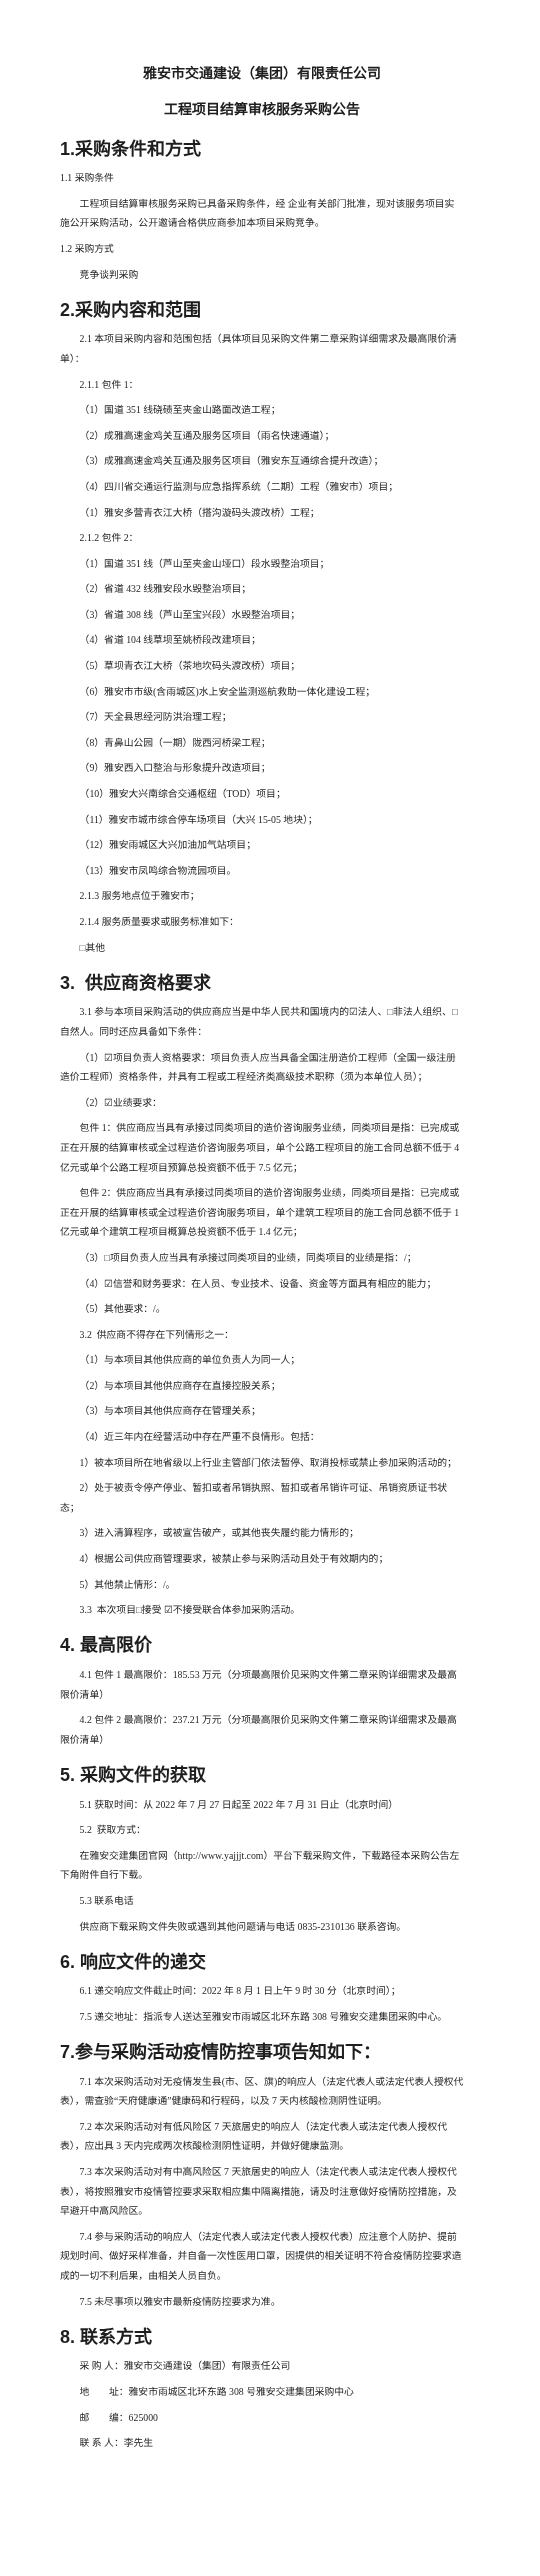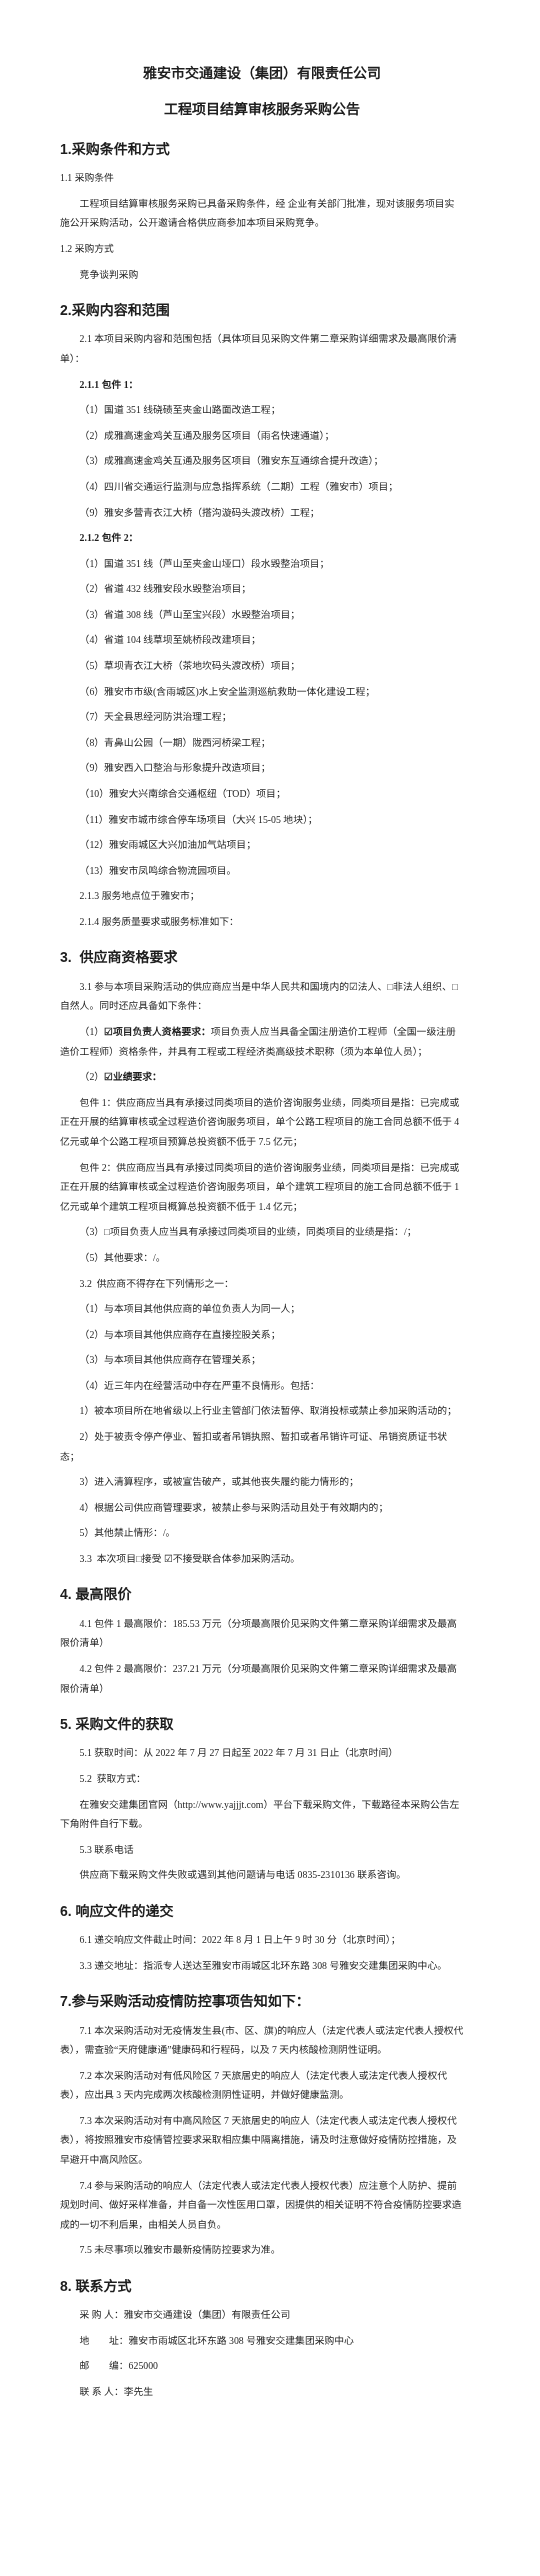--- a/index.html
+++ b/index.html
@@ -13,73 +13,75 @@
     font-size:9.8px;
   }
   .blk{white-space:pre-wrap;}
   .title{
     text-align:center;
     font-family:"Liberation Sans","DejaVu Sans",sans-serif;
     font-weight:700;font-size:14px;line-height:27px;margin:9.5px 0 0 0;
   }
   .h1{
     font-family:"Liberation Sans","DejaVu Sans",sans-serif;
-    font-weight:700;font-size:14px;line-height:17.6px;
+    font-weight:700;font-size:18px;line-height:17.6px;
     margin:17.6px 0 10px 0;
   }
   .p{
     font-size:9.8px;line-height:19.6px;margin:6px 0;
   }
   .p.indent{text-indent:2em;}
   .u{text-underline-offset:2px;text-decoration-thickness:0.7px;}
-  .b{font-weight:700;}
+  .b{font-weight:400;}
 </style>
 </head>
 <body>
 
 <div class="page">
   <div>
       <div class="blk title"><span>雅安市交通建设（集团）有限责任公司</span></div>
       <div class="blk title"><span class="u">工程项目结算审核服务</span><span>采购公告</span></div>
       <div class="blk h1"><span>1.采购条件和方式</span></div>
       <div class="blk p"><span>1.1 采购条件</span></div>
       <div class="blk p indent"><span class="u">工程项目结算审核服务采购</span><span>已具备采购条件，经</span><span class="u"> 企业有关部门</span><span>批准，现对该服务项目实施公开采购活动，公开邀请合格供应商参加本项目采购竞争。</span></div>
       <div class="blk p"><span>1.2 采购方式</span></div>
       <div class="blk p indent"><span>竞争谈判采购</span></div>
       <div class="blk h1"><span>2.采购内容和范围</span></div>
       <div class="blk p indent"><span>2.1 本项目采购内容和范围包括（具体项目见采购文件第二章采购详细需求及最高限价清单）：</span></div>
       <div class="blk p indent"><span class="b">2.1.1 包件 1：</span></div>
       <div class="blk p indent"><span>（1）国道 351 线硗碛至夹金山路面改造工程；</span></div>
       <div class="blk p indent"><span>（2）成雅高速金鸡关互通及服务区项目（雨名快速通道）；</span></div>
       <div class="blk p indent"><span>（3）成雅高速金鸡关互通及服务区项目（雅安东互通综合提升改造）；</span></div>
       <div class="blk p indent"><span>（4）四川省交通运行监测与应急指挥系统（二期）工程（雅安市）项目；</span></div>
-      <div class="blk p indent"><span>（9）雅安多营青衣江大桥（搭沟漩码头渡改桥）工程；</span></div>
+      <div class="blk p indent"><span>（1）雅安多营青衣江大桥（搭沟漩码头渡改桥）工程；</span></div>
       <div class="blk p indent"><span class="b">2.1.2 包件 2：</span></div>
       <div class="blk p indent"><span>（1）国道 351 线（芦山至夹金山垭口）段水毁整治项目；</span></div>
       <div class="blk p indent"><span>（2）省道 432 线雅安段水毁整治项目；</span></div>
       <div class="blk p indent"><span>（3）省道 308 线（芦山至宝兴段）水毁整治项目；</span></div>
       <div class="blk p indent"><span>（4）省道 104 线草坝至姚桥段改建项目；</span></div>
       <div class="blk p indent"><span>（5）草坝青衣江大桥（茶地坎码头渡改桥）项目；</span></div>
       <div class="blk p indent"><span>（6）雅安市市级(含雨城区)水上安全监测巡航救助一体化建设工程；</span></div>
       <div class="blk p indent"><span>（7）天全县思经河防洪治理工程；</span></div>
       <div class="blk p indent"><span>（8）青鼻山公园（一期）陇西河桥梁工程；</span></div>
       <div class="blk p indent"><span>（9）雅安西入口整治与形象提升改造项目；</span></div>
       <div class="blk p indent"><span>（10）雅安大兴南综合交通枢纽（TOD）项目；</span></div>
       <div class="blk p indent"><span>（11）雅安市城市综合停车场项目（大兴 15-05 地块）；</span></div>
       <div class="blk p indent"><span>（12）雅安雨城区大兴加油加气站项目；</span></div>
       <div class="blk p indent"><span>（13）雅安市凤鸣综合物流园项目。</span></div>
       <div class="blk p indent"><span>2.1.3 服务地点位于</span><span class="u">雅安市</span><span>；</span></div>
       <div class="blk p indent"><span>2.1.4 服务质量要求或服务标准如下：</span></div>
+      <div class="blk p indent"><span>□其他</span></div>
       <div class="blk h1"><span>3.  供应商资格要求</span></div>
       <div class="blk p indent"><span>3.1 参与本项目采购活动的供应商应当是中华人民共和国境内的☑法人、□非法人组织、□自然人。同时还应具备如下条件：</span></div>
       <div class="blk p indent"><span>（1）</span><span class="b">☑项目负责人资格要求：</span><span>项目负责人应当具备</span><span class="u">全国注册造价工程师（全国一级注册造价工程师）</span><span>资格条件，并具有工程或工程经济类高级技术职称（须为本单位人员）；</span></div>
       <div class="blk p indent"><span>（2）</span><span class="b">☑业绩要求：</span></div>
       <div class="blk p indent"><span>包件 1：供应商应当具有承接过同类项目的造价咨询服务业绩，同类项目是指：已完成或正在开展的结算审核或全过程造价咨询服务项目，</span><span class="u">单个公路工程项目的施工合同总额不低于 4 亿元或单个公路工程项目预算总投资额不低于 7.5 亿元；</span></div>
       <div class="blk p indent"><span>包件 2：供应商应当具有承接过同类项目的造价咨询服务业绩，同类项目是指：已完成或正在开展的结算审核或全过程造价咨询服务项目，</span><span class="u">单个建筑工程项目的施工合同总额不低于 1 亿元或单个建筑工程项目概算总投资额不低于 1.4 亿元；</span></div>
       <div class="blk p indent"><span>（3）□项目负责人应当具有承接过同类项目的业绩，同类项目的业绩是指：</span><span class="u">/</span><span>；</span></div>
+      <div class="blk p indent"><span>（4）</span><span class="b">☑信誉和财务要求：</span><span>在人员、专业技术、设备、资金等方面具有相应的能力；</span></div>
       <div class="blk p indent"><span>（5）其他要求：</span><span class="u">/</span><span>。</span></div>
       <div class="blk p indent"><span>3.2  供应商不得存在下列情形之一：</span></div>
       <div class="blk p indent"><span>（1）与本项目其他供应商的单位负责人为同一人；</span></div>
       <div class="blk p indent"><span>（2）与本项目其他供应商存在直接控股关系；</span></div>
       <div class="blk p indent"><span>（3）与本项目其他供应商存在管理关系；</span></div>
       <div class="blk p indent"><span>（4）近三年内在经营活动中存在严重不良情形。包括：</span></div>
       <div class="blk p indent"><span>1）被本项目所在地省级以上行业主管部门依法暂停、取消投标或禁止参加采购活动的；</span></div>
       <div class="blk p indent"><span>2）处于被责令停产停业、暂扣或者吊销执照、暂扣或者吊销许可证、吊销资质证书状态；</span></div>
       <div class="blk p indent"><span>3）进入清算程序，或被宣告破产，或其他丧失履约能力情形的；</span></div>
       <div class="blk p indent"><span>4）根据公司供应商管理要求，被禁止参与采购活动且处于有效期内的；</span></div>
@@ -89,21 +91,21 @@
       <div class="blk p indent"><span>4.1 包件 1 最高限价：185.53 万元（分项最高限价见采购文件第二章采购详细需求及最高限价清单）</span></div>
       <div class="blk p indent"><span>4.2 包件 2 最高限价：237.21 万元（分项最高限价见采购文件第二章采购详细需求及最高限价清单）</span></div>
       <div class="blk h1"><span>5. 采购文件的获取</span></div>
       <div class="blk p indent"><span>5.1 获取时间：从 </span><span class="u">2022 年 7 月 27 日起至 2022 年 7 月 31</span><span> 日止（北京时间）</span></div>
       <div class="blk p indent"><span>5.2  获取方式：</span></div>
       <div class="blk p indent"><span>在</span><span class="u">雅安交建集团官网（http://www.yajjjt.com）</span><span>平台下载采购文件，下载路径</span><span class="u">本采购公告左下角附件自行下载。</span></div>
       <div class="blk p indent"><span>5.3 联系电话</span></div>
       <div class="blk p indent"><span>供应商下载采购文件失败或遇到其他问题请与电话 </span><span class="u">0835-2310136</span><span> 联系咨询。</span></div>
       <div class="blk h1"><span>6. 响应文件的递交</span></div>
       <div class="blk p indent"><span>6.1 递交响应文件截止时间：</span><span class="u">2022 年 8 月 1 日上午 9 时 30 分</span><span>（北京时间）；</span></div>
-      <div class="blk p indent"><span>3.3 递交地址：指派专人送达至</span><span class="u">雅安市雨城区北环东路 308 号雅安交建集团采购中心。</span></div>
+      <div class="blk p indent"><span>7.5 递交地址：指派专人送达至</span><span class="u">雅安市雨城区北环东路 308 号雅安交建集团采购中心。</span></div>
       <div class="blk h1"><span>7.参与采购活动疫情防控事项告知如下：</span></div>
       <div class="blk p indent"><span>7.1 本次采购活动对无疫情发生县(市、区、旗)的响应人（法定代表人或法定代表人授权代表），需查验“天府健康通”健康码和行程码，以及 7 天内核酸检测阴性证明。</span></div>
       <div class="blk p indent"><span>7.2 本次采购活动对有低风险区 7 天旅居史的响应人（法定代表人或法定代表人授权代表），应出具 3 天内完成两次核酸检测阴性证明，并做好健康监测。</span></div>
       <div class="blk p indent"><span>7.3 本次采购活动对有中高风险区 7 天旅居史的响应人（法定代表人或法定代表人授权代表），将按照雅安市疫情管控要求采取相应集中隔离措施，请及时注意做好疫情防控措施，及早避开中高风险区。</span></div>
       <div class="blk p indent"><span>7.4 参与采购活动的响应人（法定代表人或法定代表人授权代表）应注意个人防护、提前规划时间、做好采样准备，并自备一次性医用口罩，因提供的相关证明不符合疫情防控要求造成的一切不利后果，由相关人员自负。</span></div>
       <div class="blk p indent"><span>7.5 未尽事项以雅安市最新疫情防控要求为准。</span></div>
       <div class="blk h1"><span>8. 联系方式</span></div>
       <div class="blk p indent"><span>采 购 人：</span><span class="u">雅安市交通建设（集团）有限责任公司 </span></div>
       <div class="blk p indent"><span>地　　址：</span><span class="u">雅安市雨城区北环东路 308 号雅安交建集团采购中心</span></div>
       <div class="blk p indent"><span>邮　　编：</span><span class="u">625000</span></div>

